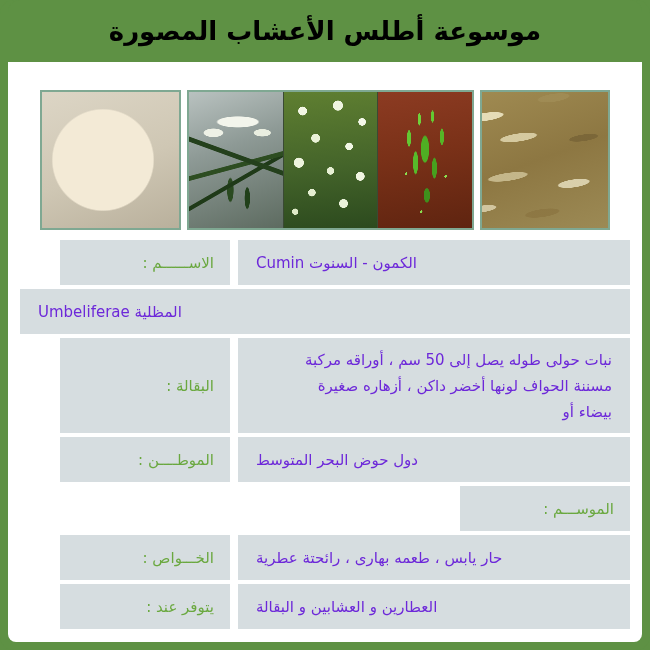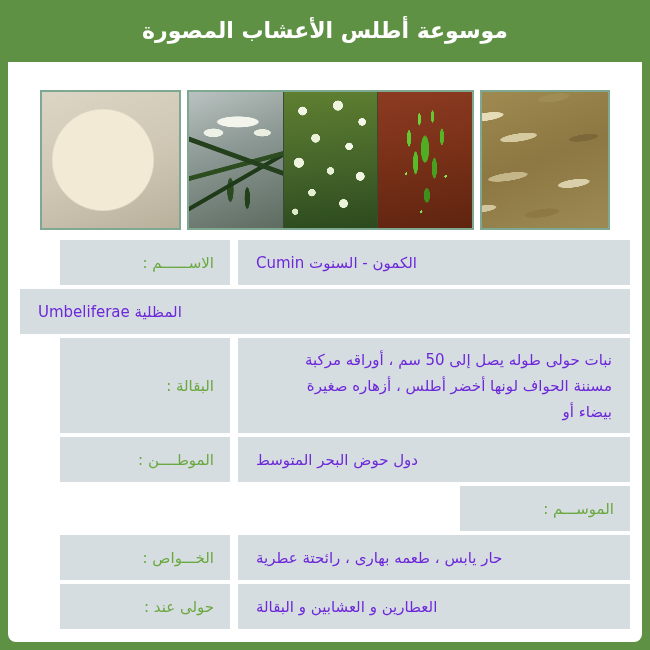--- a/index.html
+++ b/index.html
@@ -18,22 +18,22 @@
     border-radius:14px;
     padding:0 8px 8px 8px;
   }
   .header{
     height:62px;
     display:flex;align-items:center;justify-content:center;
     background:#5e9144;
     border-radius:12px 12px 0 0;
   }
   .header-title{
-    color:#ffffff;
-    font-size:22px;
+    color:#000000;
+    font-size:26px;
     font-weight:bold;
     letter-spacing:0px;
     direction:rtl;
     text-align:center;
     line-height:1;
   }
   .body{
     background:#ffffff;
     height:580px;
     box-sizing:border-box;
@@ -268,21 +268,21 @@
       </div>
 
       <div class="row">
         <div class="cell-value">المظلية   Umbeliferae</div>
       </div>
 
       <div class="row">
         <div class="cell-value multiline">
           <span class="desc-lines">
             <span>نبات حولى طوله يصل إلى 50 سم ، أوراقه مركبة</span>
-            <span>مسننة الحواف لونها أخضر أطلس ، أزهاره صغيرة بيضاء أو</span>
+            <span>مسننة الحواف لونها أخضر داكن ، أزهاره صغيرة بيضاء أو</span>
           </span>
         </div>
         <div class="cell-label tall">البقالة :</div>
       </div>
 
       <div class="row">
         <div class="cell-value">دول حوض البحر المتوسط</div>
         <div class="cell-label">الموطــــن :</div>
       </div>
 
@@ -290,18 +290,18 @@
         <div class="cell-label">الموســـم :</div>
       </div>
 
       <div class="row">
         <div class="cell-value">حار يابس ، طعمه بهارى ، رائحتة عطرية</div>
         <div class="cell-label">الخـــواص :</div>
       </div>
 
       <div class="row">
         <div class="cell-value">العطارين و العشابين و البقالة</div>
-        <div class="cell-label">حولى عند :</div>
+        <div class="cell-label">يتوفر عند :</div>
       </div>
 
     </div>
   </div>
 </div>
 
 </body></html>

